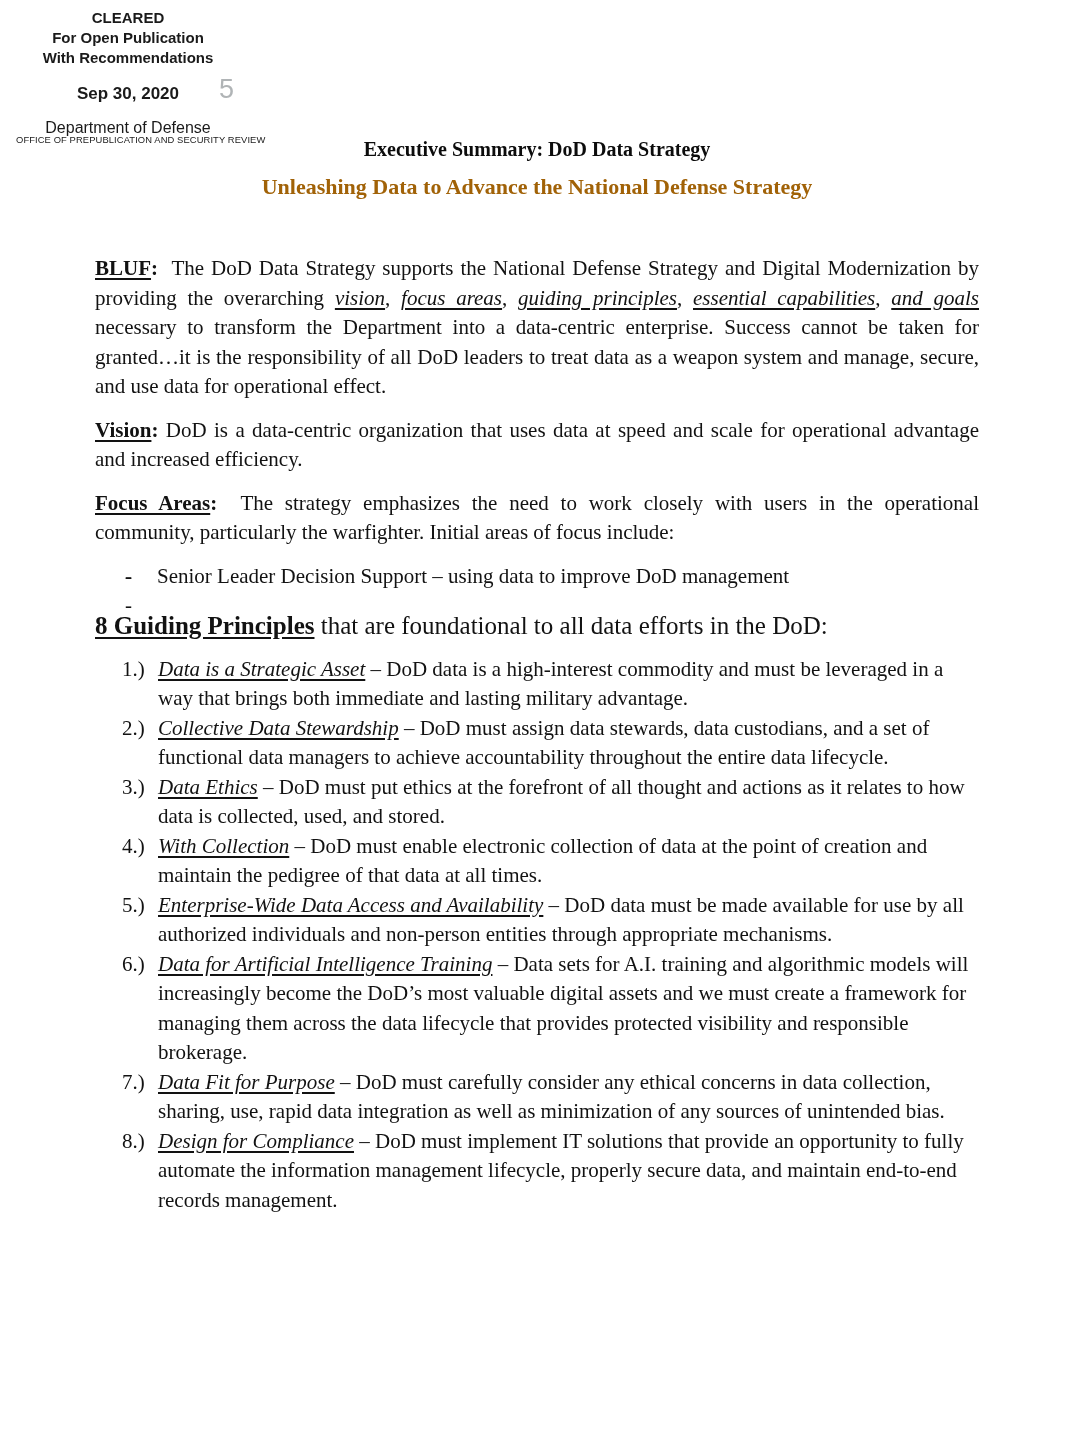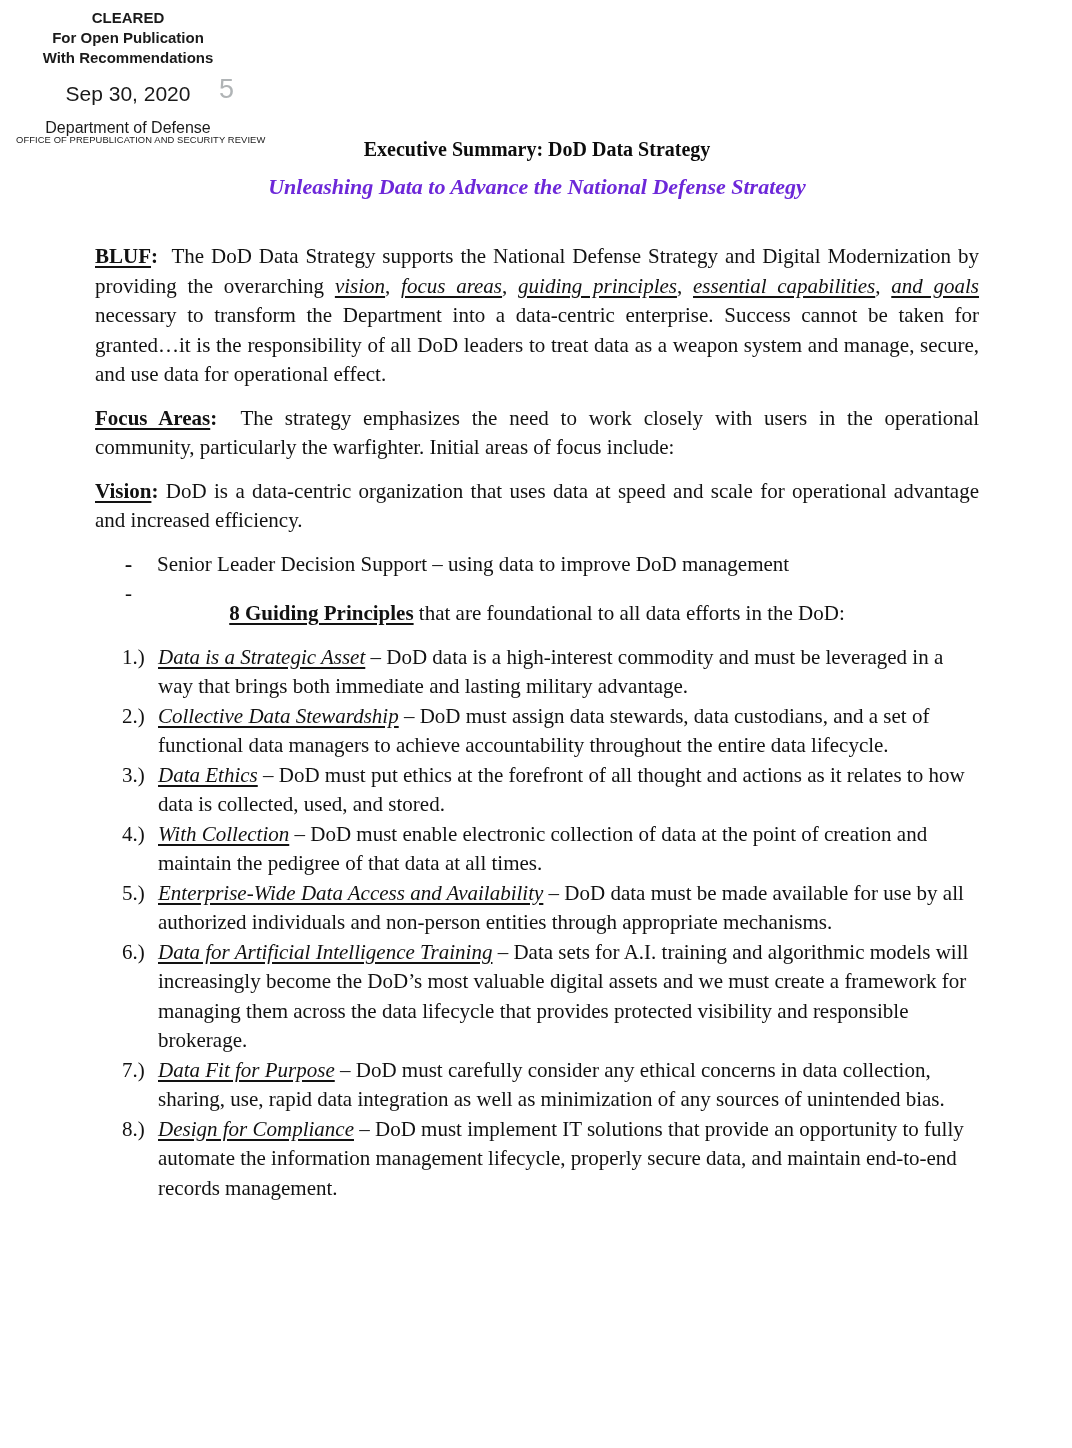--- a/index.html
+++ b/index.html
@@ -19,21 +19,21 @@
   .stamp {
     position: absolute;
     left: 16px;
     top: 8px;
     width: 224px;
     text-align: center;
     font-family: "Liberation Sans", sans-serif;
     color: #1a1a1a;
   }
   .stamp-bold { font-weight: bold; font-size: 15px; line-height: 20px; }
-  .stamp-date { margin-top: 16px; font-size: 21px; line-height: 20px; }
+  .stamp-date { margin-top: 16px; font-size: 17px; line-height: 20px; font-weight: bold; }
   .stamp-dept { margin-top: 17px; font-size: 16px; line-height: 13px; }
   .stamp-office { font-size: 9.4px; line-height: 11px; white-space: nowrap; letter-spacing: 0.1px; }
   .page-number {
     position: absolute;
     left: 219px;
     top: 74px;
     font-family: "Liberation Sans", sans-serif;
     font-size: 27px;
     color: #b0b4b6;
   }
@@ -52,49 +52,48 @@
     line-height: 34px;
     font-weight: bold;
     color: #0c0c0c;
   }
   .subtitle {
     margin: 6px 0 0 0;
     text-align: center;
     font-size: 22px;
     line-height: 30px;
     font-weight: bold;
-    font-style: italic;
-    color: #6d28d9;
+    color: #a16207;
   }
   .para {
     margin: 14px 0 0 0;
     font-size: 21px;
     line-height: 29.5px;
     text-align: justify;
   }
-  .para.first { margin-top: 40px; }
+  .para.first { margin-top: 52px; }
   .bu { font-weight: bold; text-decoration: underline; text-underline-offset: 3px; }
   .b  { font-weight: bold; }
   .iu { font-style: italic; text-decoration: underline; text-underline-offset: 3px; }
 
   .bullet-list { margin-top: 14px; }
   .bullet-item {
     position: relative;
     padding-left: 62px;
     font-size: 21px;
     line-height: 29.5px;
     text-align: left;
   }
   .bullet-dash { position: absolute; left: 30px; }
 
   .principles-heading {
     margin: 20px 0 0 0;
-    font-size: 21px;
+    font-size: 25px;
     line-height: 29.5px;
-    text-align: center;
+    text-align: left;
   }
   .principle-list { margin-top: 14px; }
   .principle-item {
     position: relative;
     padding-left: 63px;
     font-size: 21px;
     line-height: 29.5px;
     text-align: left;
   }
   .principle-num { position: absolute; left: 27px; }
@@ -115,23 +114,23 @@
 
   <div class="page-number">5</div>
 
   <div class="content">
 
     <h1 class="title">Executive Summary: DoD Data Strategy</h1>
     <h2 class="subtitle">Unleashing Data to Advance the National Defense Strategy</h2>
 
     <p class="para first"><span class="bu">BLUF</span><span class="b">:</span><span>&nbsp; The DoD Data Strategy supports the National Defense Strategy and Digital Modernization by providing the overarching </span><span class="iu">vision</span><span>, </span><span class="iu">focus areas</span><span>, </span><span class="iu">guiding principles</span><span>, </span><span class="iu">essential capabilities</span><span>, </span><span class="iu">and goals</span><span> necessary to transform the Department into a data-centric enterprise. Success cannot be taken for granted…it is the responsibility of all DoD leaders to treat data as a weapon system and manage, secure, and use data for operational effect.</span></p>
 
+    <p class="para"><span class="bu">Vision</span><span class="b">:</span><span> DoD is a data-centric organization that uses data at speed and scale for operational advantage and increased efficiency.</span></p>
+
     <p class="para"><span class="bu">Focus Areas</span><span class="b">:</span><span>&nbsp; The strategy emphasizes the need to work closely with users in the operational community, particularly the warfighter. Initial areas of focus include:</span></p>
-
-    <p class="para"><span class="bu">Vision</span><span class="b">:</span><span> DoD is a data-centric organization that uses data at speed and scale for operational advantage and increased efficiency.</span></p>
 
     <div class="bullet-list">
       <div class="bullet-item"><span class="bullet-dash">-</span></div>
       <div class="bullet-item"><span class="bullet-dash">-</span><span>Senior Leader Decision Support – using data to improve DoD management</span></div>
       <div class="bullet-item"><span class="bullet-dash">-</span></div>
     </div>
 
     <p class="principles-heading"><span class="bu">8 Guiding Principles</span><span> that are foundational to all data efforts in the DoD:</span></p>
 
     <div class="principle-list">

